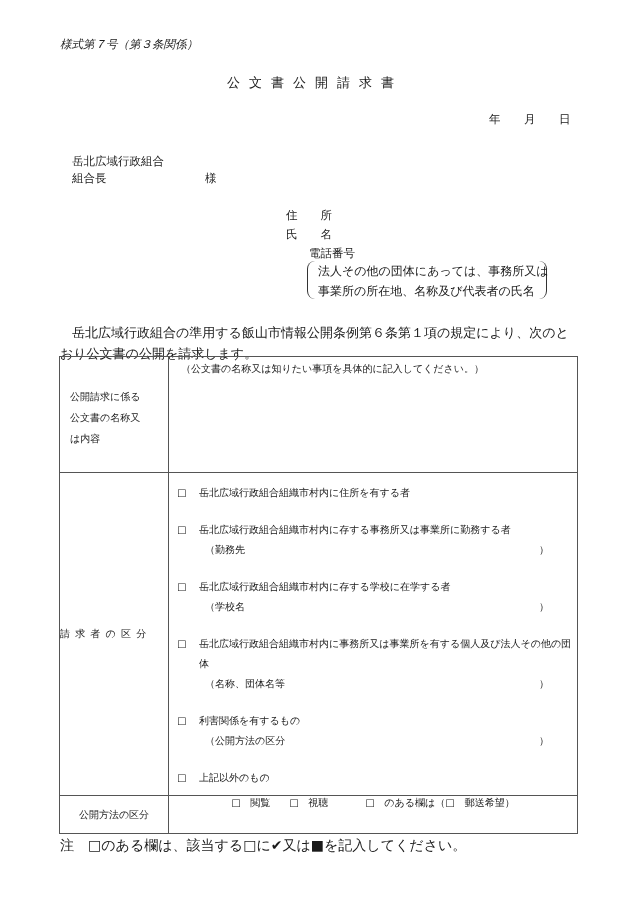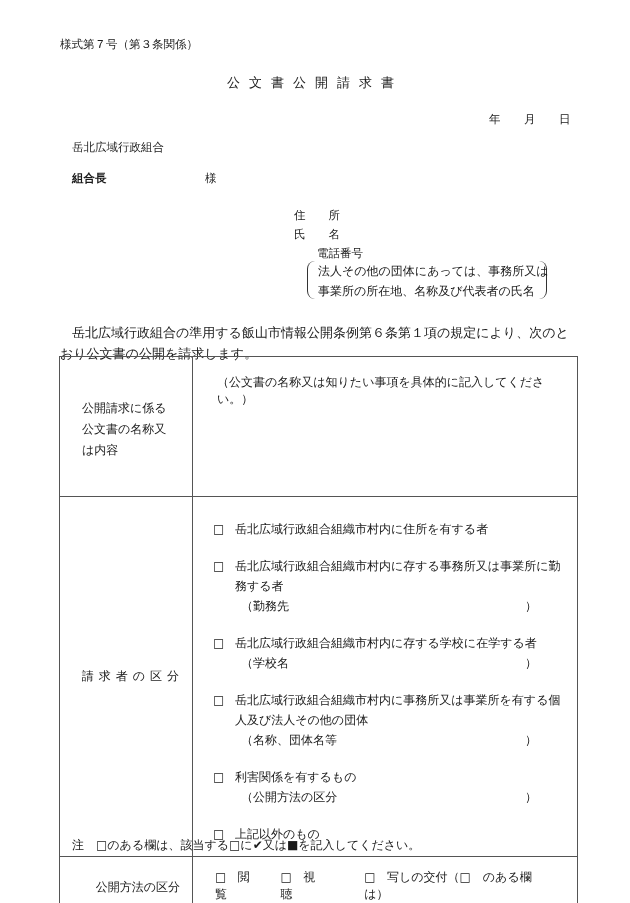--- a/index.html
+++ b/index.html
@@ -1,43 +1,43 @@
 <!DOCTYPE html>
 <html><head>
 <meta charset="utf-8">
 <style>
   html, body { margin:0; padding:0; background:#ffffff; }
   body { width:630px; height:903px; position:relative; overflow:hidden;
          font-family:"DejaVu Serif","Liberation Serif",serif; color:#1a1a1a; font-size:11.5px; }
   .abs { position:absolute; white-space:nowrap; }
-  .form-no { left:60px; top:37px; font-size:11.5px; }
+  .form-no { left:60px; top:37px; font-size:11.5px;font-style:italic; }
   .title { left:0; width:630px; top:74px; text-align:center; font-size:13px; letter-spacing:9px; }
   .date { top:112px; font-size:11.5px; }
-  .addressee1 { left:72px; top:140px; }
-  .addressee2 { left:72px; top:171px;font-weight:bold; }
+  .addressee1 { left:72px; top:154px; }
+  .addressee2 { left:72px; top:171px; }
   .sama { left:205px; top:171px; }
-  .app-label { font-size:11.5px;margin-left:8px; }
+  .app-label { font-size:11.5px; }
   .bracket-box { left:307px; top:261px; width:238px; height:38px;
                  border-left:1.2px solid #333; border-right:1.2px solid #333; border-radius:8px; }
   .bracket-text { left:318px; font-size:12px; }
   .intro { left:60px; top:322px; width:520px; white-space:normal; line-height:21px; text-indent:12px; font-size:13px; }
   table.form { position:absolute; left:59px; top:356px; width:519px; border-collapse:collapse; }
-  table.form td { border:1px solid #555; vertical-align:top; padding:12px; font-size:12px; }
-  td.label { width:108px;font-family:Liberation Serif, serif; }
+  table.form td { border:1px solid #555; vertical-align:top; padding:0; font-size:10px; }
+  td.label { width:108px; }
   .lbl-inner { padding-left:10px; line-height:21px; }
   .row1 td { height:115px; }
   .row2 td { height:322px; }
   .row3 td { height:37px; }
   .hint { padding:5px 0 0 12px; }
   .cat-item { position:relative; padding-left:30px; line-height:20px; }
   .cb { position:absolute; left:8px; top:0; }
   .paren-close { position:absolute; right:28px; }
   .methods { display:flex; align-items:flex-start; justify-content:center; height:37px; gap:9px; }
   .m { margin:0 10px; }
-  .note { left:60px; top:837px; font-size:12px;margin-left:12px; }
+  .note { left:60px; top:837px; font-size:14px; }
 </style>
 </head>
 <body>
 
 <div class="abs form-no">様式第７号（第３条関係）</div>
 <div class="abs title">公文書公開請求書</div>
 
 <div class="abs date" style="left:489px">年</div>
 <div class="abs date" style="left:524px">月</div>
 <div class="abs date" style="left:559px">日</div>
@@ -64,21 +64,21 @@
         <div>公文書の名称又</div>
         <div>は内容</div>
       </div>
     </td>
     <td>
       <div class="hint">（公文書の名称又は知りたい事項を具体的に記入してください。）</div>
     </td>
   </tr>
   <tr class="row2">
     <td class="label" style="vertical-align:middle">
-      <div style="text-align:right;letter-spacing:1px">請 求 者 の 区 分</div>
+      <div style="text-align:left;letter-spacing:1px">請 求 者 の 区 分</div>
     </td>
     <td>
       <div style="padding-top:10px">
         <div class="cat-item" style="margin-bottom:17px">
           <span class="cb">□</span>
           <div>岳北広域行政組合組織市村内に住所を有する者</div>
         </div>
         <div class="cat-item" style="margin-bottom:17px">
           <span class="cb">□</span>
           <div>岳北広域行政組合組織市村内に存する事務所又は事業所に勤務する者</div>
@@ -113,35 +113,35 @@
         </div>
         <div class="cat-item">
           <span class="cb">□</span>
           <div>上記以外のもの</div>
         </div>
       </div>
     </td>
   </tr>
   <tr class="row3">
     <td class="label" style="vertical-align:middle">
-      <div style="text-align:right">公開方法の区分</div>
+      <div style="text-align:center">公開方法の区分</div>
     </td>
     <td>
       <div class="methods">
         <span class="m">
           <span>□</span>&nbsp;&nbsp;
           <span>閲覧</span>
         </span>
         <span class="m" style="margin-left:0">
           <span>□</span>&nbsp;&nbsp;
           <span>視聴</span>
         </span>
         <span class="m" style="margin-left:18px">
           <span>□</span>&nbsp;&nbsp;
-          <span>写しの交付（□　のある欄は）</span>
+          <span>のある欄は（□　郵送希望）</span>
         </span>
       </div>
     </td>
   </tr>
 </tbody>
   </table>
 
 <div class="abs note">注　□のある欄は、該当する□に✔又は■を記入してください。</div>
 
 </body></html>

